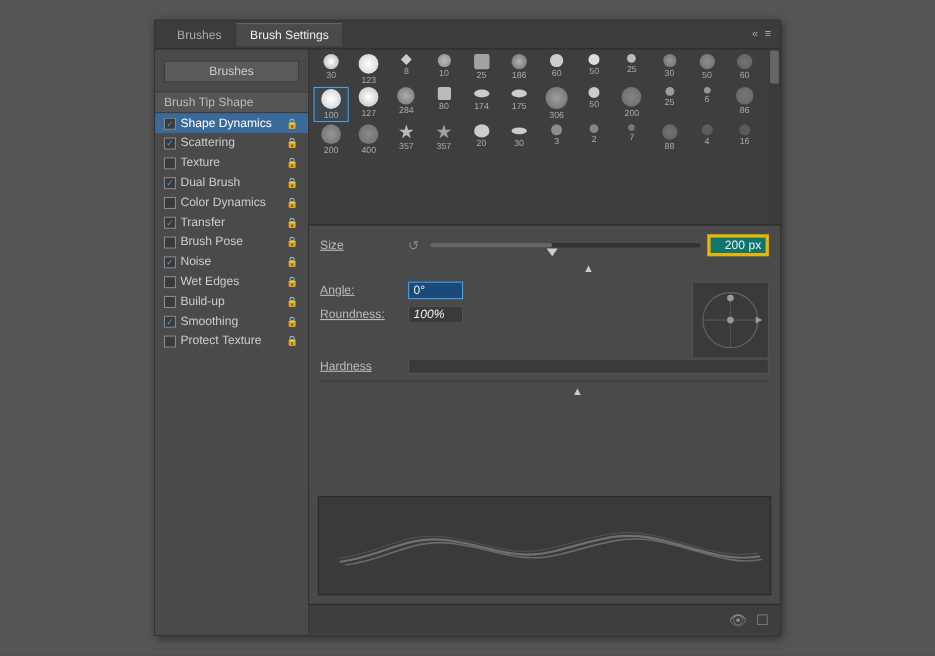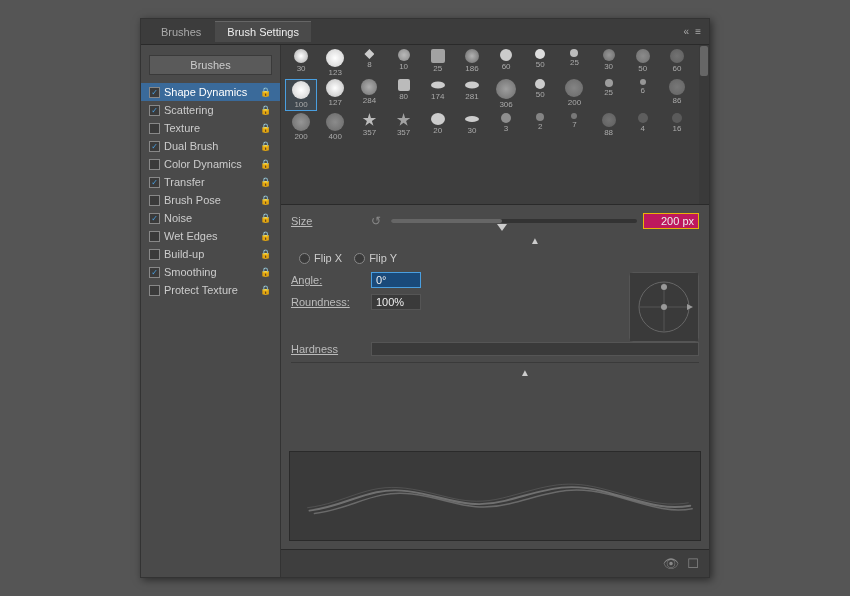--- a/index.html
+++ b/index.html
@@ -222,22 +222,22 @@
       height: 0;
       border-left: 5px solid transparent;
       border-right: 5px solid transparent;
       border-top: 7px solid #ccc;
       position: absolute;
       bottom: -8px;
       left: 50%;
       transform: translateX(-50%);
     }
     .setting-value {
-      background: #be185d;
-      border: 1px solid #eab308;
+      background: #0f766e;
+      border: 3px solid #eab308;
       color: #eee;
       padding: 1px 4px;
       font-size: 11px;
       width: 56px;
       text-align: right;
     }
     .reset-icon {
       color: #888;
       font-size: 12px;
       cursor: pointer;
@@ -365,20 +365,21 @@
     <div class="panel-header-icons">
       <span class="header-icon">«</span>
       <span class="header-icon">≡</span>
     </div>
   </div>
 
   <div class="panel-body">
 
     <div class="sidebar">
       <button class="brushes-btn">Brushes</button>
+      <div class="sidebar-section-title">Brush Tip Shape</div>
 
       <div class="sidebar-item active-item">
         <div class="sidebar-item-left">
           <div class="cb checked"></div>
           <span>Shape Dynamics</span>
         </div>
         <span class="lock-icon">🔒</span>
       </div>
 
       <div class="sidebar-item">
@@ -539,21 +540,21 @@
           <div class="preset-cell">
               <div style="width:12px;height:12px;background:#bbb;border-radius:2px;"></div>
               <span class="preset-label">80</span>
             </div>
           <div class="preset-cell">
               <div style="width:14px;height:12px;background:#ccc;border-radius:50%;transform:scaleY(0.6);"></div>
               <span class="preset-label">174</span>
             </div>
           <div class="preset-cell">
               <div style="width:14px;height:12px;background:#ccc;border-radius:50%;transform:scaleY(0.6);"></div>
-              <span class="preset-label">281</span>
+              <span class="preset-label">175</span>
             </div>
           <div class="preset-cell">
               <div style="width:20px;height:20px;background:radial-gradient(circle,#fff,#999);border-radius:50%;opacity:0.5;"></div>
               <span class="preset-label">306</span>
             </div>
           <div class="preset-cell">
               <div style="width:10px;height:10px;background:#ccc;border-radius:50%;"></div>
               <span class="preset-label">50</span>
             </div>
           <div class="preset-cell">
@@ -638,40 +639,30 @@
               <div class="slider-thumb" style="left:45%;"></div>
             </div>
             <div class="setting-value">200 px</div>
           </div>
         </div>
 
         <div style="display:flex;justify-content:center;margin-bottom:6px;padding-left:80px;">
           <span style="color:#ccc;font-size:10px;">▲</span>
         </div>
 
-        <div class="flip-row" style="padding-left:8px;">
-          <div class="flip-item">
-            <div class="radio-box"></div>
-            <span>Flip X</span>
-          </div>
-          <div class="flip-item">
-            <div class="radio-box"></div>
-            <span>Flip Y</span>
-          </div>
-        </div>
 
         <div class="angle-section">
           <div class="angle-inputs">
             <div class="setting-row">
               <span class="setting-label">Angle:</span>
               <input class="angle-input-field" type="text" value="0°" style="background: rgb(26, 74, 122); border: 1px solid rgb(74, 159, 224); color: rgb(238, 238, 238); padding: 1px 4px; font-size: 11px; width: 50px;">
             </div>
             <div class="setting-row">
               <span class="setting-label">Roundness:</span>
-              <input class="input-field" type="text" value="100%" style="background: rgb(58, 58, 58); border: 1px solid rgb(85, 85, 85); color: rgb(238, 238, 238); padding: 1px 4px; font-size: 11px; width: 50px;">
+              <input class="input-field" type="text" value="100%" style="background: rgb(58, 58, 58); border: 1px solid rgb(85, 85, 85); color: rgb(238, 238, 238); padding: 1px 4px; font-size: 11px; width: 50px; font-style: italic;">
             </div>
           </div>
 
           <div style="flex-shrink:0;margin-left:10px;">
             <div class="dial-container">
               <svg width="68" height="68" viewBox="0 0 68 68">
                 <rect width="68" height="68" fill="#3a3a3a"></rect>
                 <circle cx="34" cy="34" r="25" fill="none" stroke="#666" stroke-width="1"></circle>
 
                 <line x1="34" y1="9" x2="34" y2="59" stroke="#555" stroke-width="1"></line>

